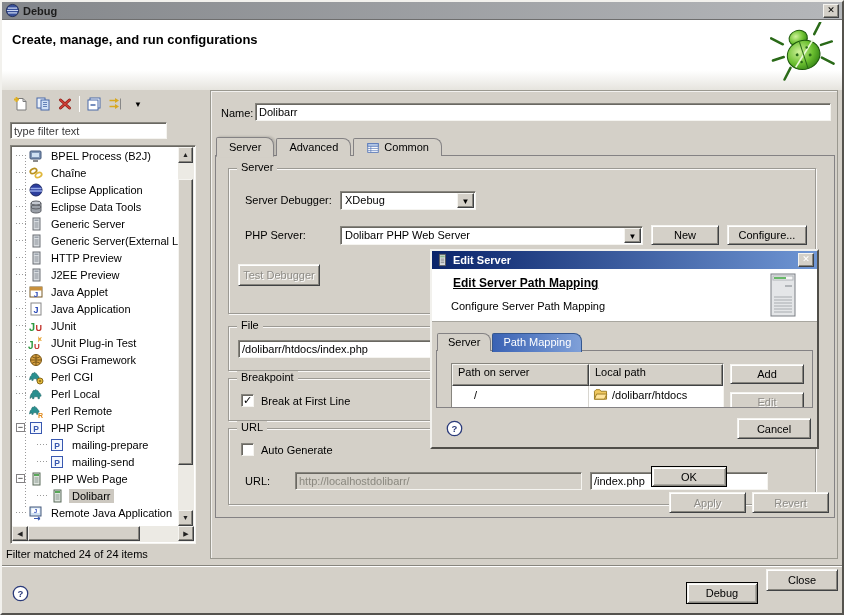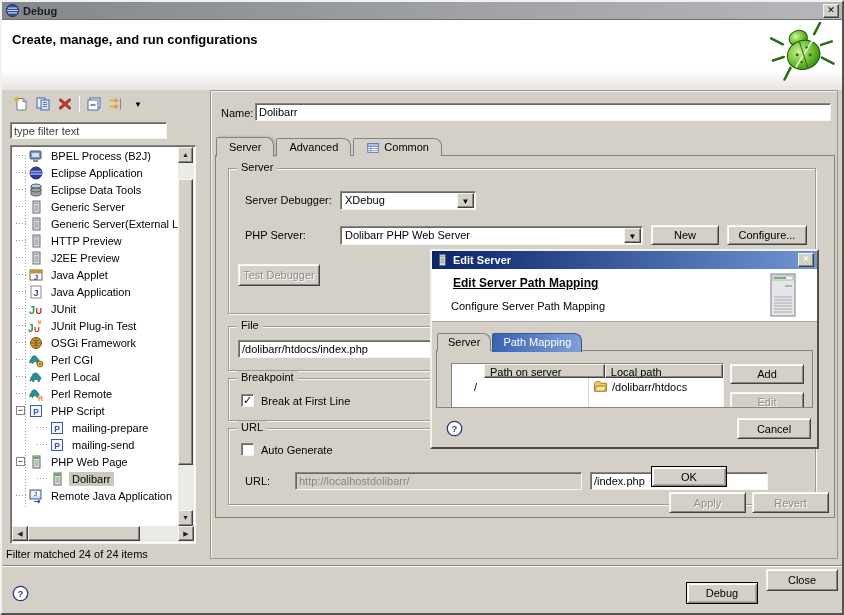--- a/index.html
+++ b/index.html
@@ -104,21 +104,21 @@
   .dlg-head .h2{position:absolute;left:19px;top:31px;}
   .dlg-head .tower{position:absolute;right:14px;top:4px;width:40px;height:44px;}
   .dtab{height:18px;line-height:17px;padding:0 10px;background:#d4d0c8;border:1px solid #848284;
     border-bottom:none;border-radius:2px 8px 0 0;margin-right:1px;}
   .dtab.active{background:linear-gradient(to right,#3a62b4,#7fa0d8);color:#fff;
     border-color:#35578f;height:19px;margin-bottom:-1px;}
   .dlg-pane{position:absolute;left:4px;top:99px;width:377px;height:58px;border:1px solid #848284;
     overflow:hidden;background:#d4d0c8;}
   .pm-table{position:absolute;left:14px;top:12px;width:273px;background:#fff;
     border:1px solid;border-color:#87857e #f5f4f0 #f5f4f0 #87857e;}
-  .pm-hrow{display:flex;height:14px;margin-left:32px;}
+  .pm-hrow{display:flex;height:22px;}
   .pm-hcell{background:#d4d0c8;border:1px solid;border-color:#f5f4f0 #404244 #404244 #f5f4f0;
     box-shadow:inset -1px -1px 0 #87857e;padding:1px 5px;white-space:nowrap;overflow:hidden;}
   .pm-hcell.c1{width:137px;}
   .pm-hcell.c2{width:134px;}
   .pm-row{display:flex;height:17px;background:#fff;}
   .pm-cell{padding:1px 4px;white-space:nowrap;overflow:hidden;display:flex;align-items:center;gap:4px;}
   .pm-cell.c1{width:137px;border-right:1px solid #d8d6d0;padding-left:22px;}
   .pm-cell.c2{width:134px;}
   .pm-fill{display:flex;height:12px;background:#fff;}
   .pm-fill .f1{width:137px;border-right:1px solid #d8d6d0;}
@@ -223,20 +223,30 @@
               <rect x="4" y="5" width="7" height="4" fill="#cfe0f2"></rect>
               <rect x="5" y="12" width="5" height="2" fill="#8b8b8b"></rect>
             </svg>
           </span>
           <span class="tlabel">BPEL Process (B2J)</span>
         </div>
         <div class="tree-row">
           <span class="tw-spacer"></span>
           <span class="ticon">
             <svg viewBox="0 0 16 16">
+              <ellipse cx="5.5" cy="6" rx="3.4" ry="2.3" fill="none" stroke="#b89020" stroke-width="1.7" transform="rotate(-28 5.5 6)"></ellipse>
+              <ellipse cx="10.5" cy="10" rx="3.4" ry="2.3" fill="none" stroke="#e0b83c" stroke-width="1.7" transform="rotate(-28 10.5 10)"></ellipse>
+            </svg>
+          </span>
+          <span class="tlabel">Chaîne</span>
+        </div>
+        <div class="tree-row">
+          <span class="tw-spacer"></span>
+          <span class="ticon">
+            <svg viewBox="0 0 16 16">
               <circle cx="8" cy="8" r="6" fill="#2c3e9e" stroke="#1a2560"></circle>
               <path d="M2.5 6.5h11M2 9h12" stroke="#93a7e8" stroke-width="1.3"></path>
             </svg>
           </span>
           <span class="tlabel">Eclipse Application</span>
         </div>
         <div class="tree-row">
           <span class="tw-spacer"></span>
           <span class="ticon">
             <svg viewBox="0 0 16 16">

